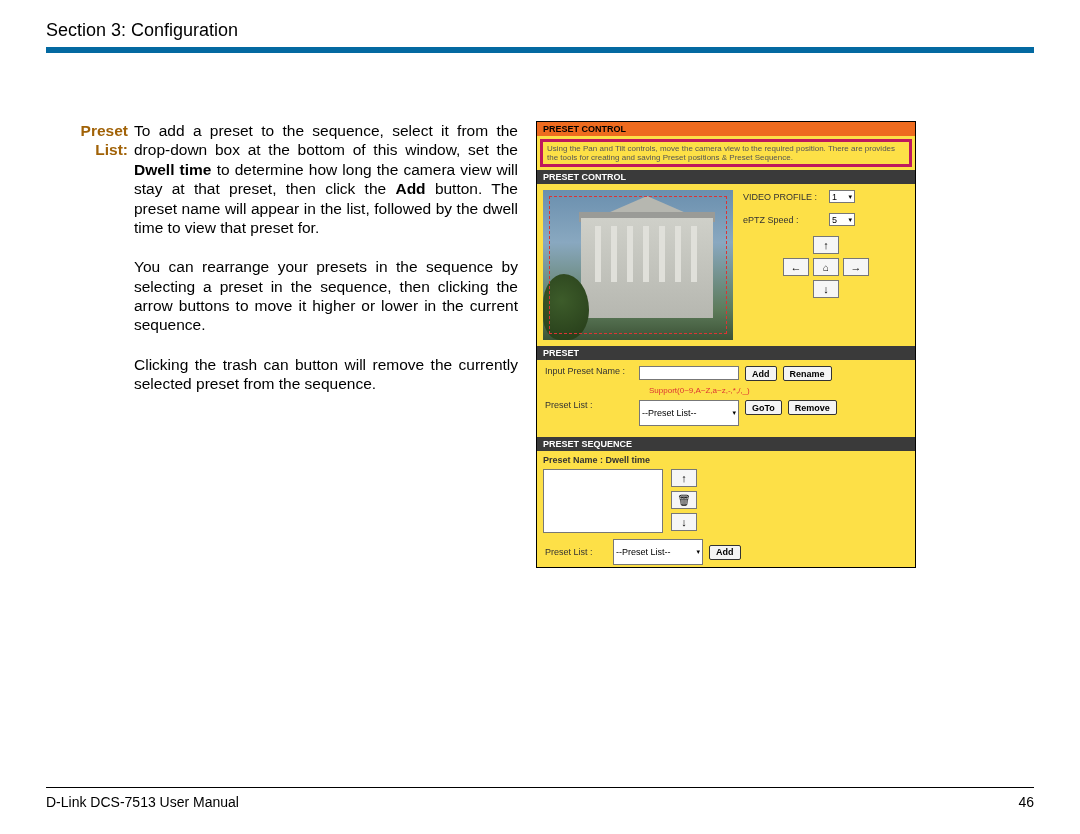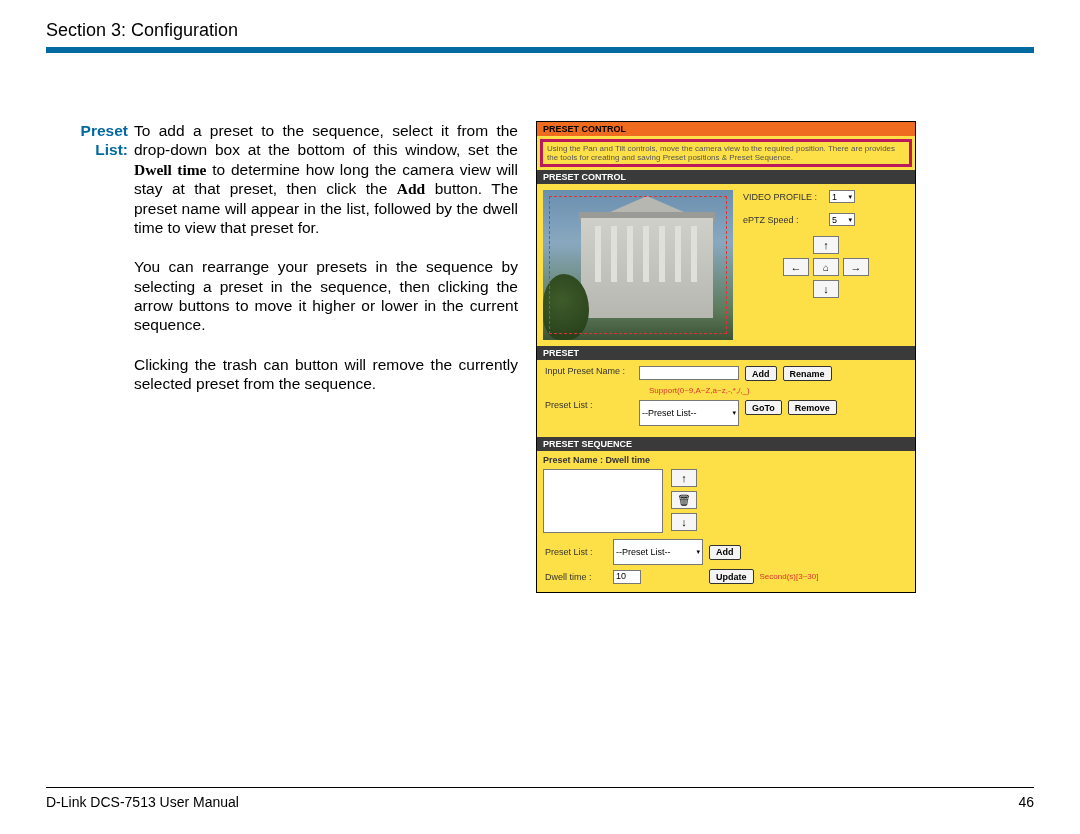--- a/index.html
+++ b/index.html
@@ -27,29 +27,29 @@
   .left {
     width: 472px;
     font-size: 15.5px;
     line-height: 1.25;
     display: flex;
   }
   .label-col {
     width: 88px;
     flex: 0 0 88px;
     text-align: right;
-    color: #0369a1;
+    color: #a16207;
     font-weight: 700;
     padding-right: 6px;
   }
   .text-col {
     flex: 1;
   }
   .para { text-align: justify; margin-bottom: 20px; }
-  .bold { font-weight: 700; font-family: Liberation Serif, serif; }
+  .bold { font-weight: 700; }
   .right {
     width: 380px;
     border: 1px solid #000;
     font-size: 9px;
     background:#fde047;
   }
   .orange-bar {
     background: #ee6b1f;
     color: #000;
     font-weight: 700;
@@ -265,27 +265,20 @@
         </div>
       </div>
       <div class="seq-small-row">
         <span class="form-label">Preset List :</span>
         <span class="select-wide" style="width:90px">
           <span>--Preset List--</span>
           <span class="mini-chev">▾</span>
         </span>
         <span class="btn">Add</span>
       </div>
-      <div class="seq-small-row" style="padding-bottom:8px;">
-        <span class="form-label">Dwell time :</span>
-        <span class="num-input">10</span>
-        <span style="width:62px"></span>
-        <span class="btn">Update</span>
-        <span class="support-txt">Second(s)[3~30]</span>
-      </div>
     </div>
   </div>
 </div>
 
 <div class="footer">
   <span>D-Link DCS-7513 User Manual</span>
   <span>46</span>
 </div>
 
 </body></html>

